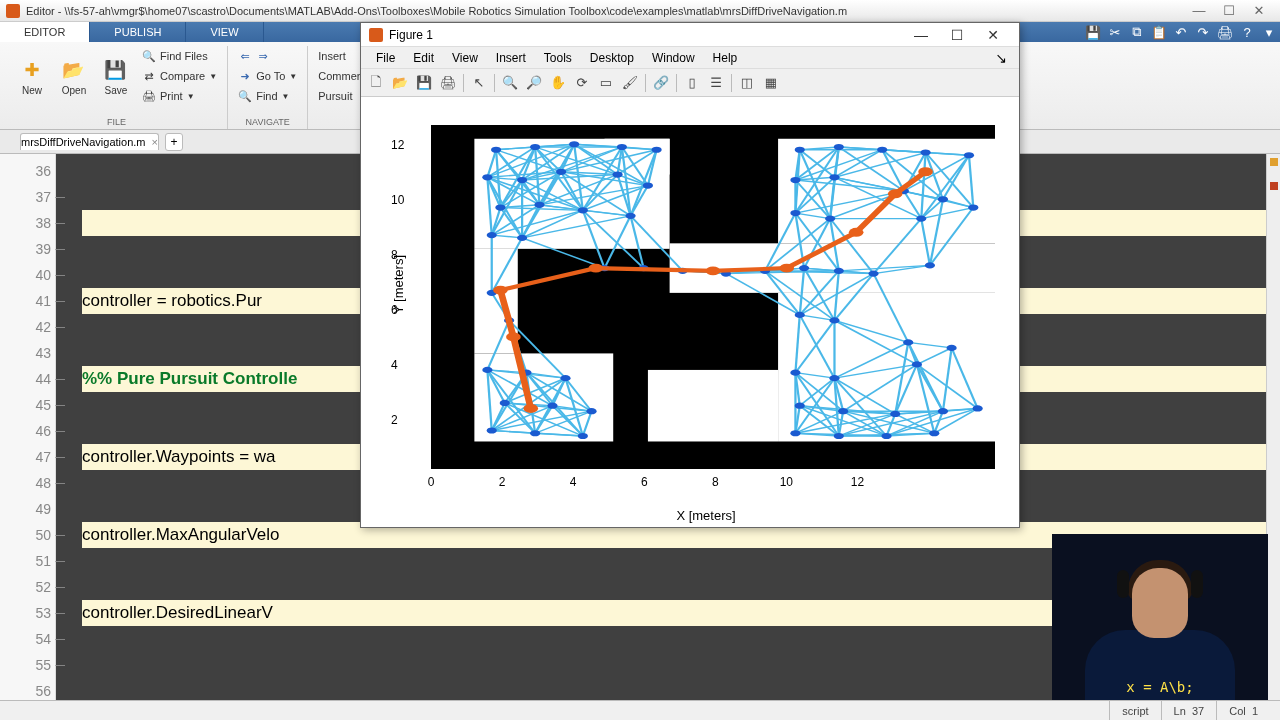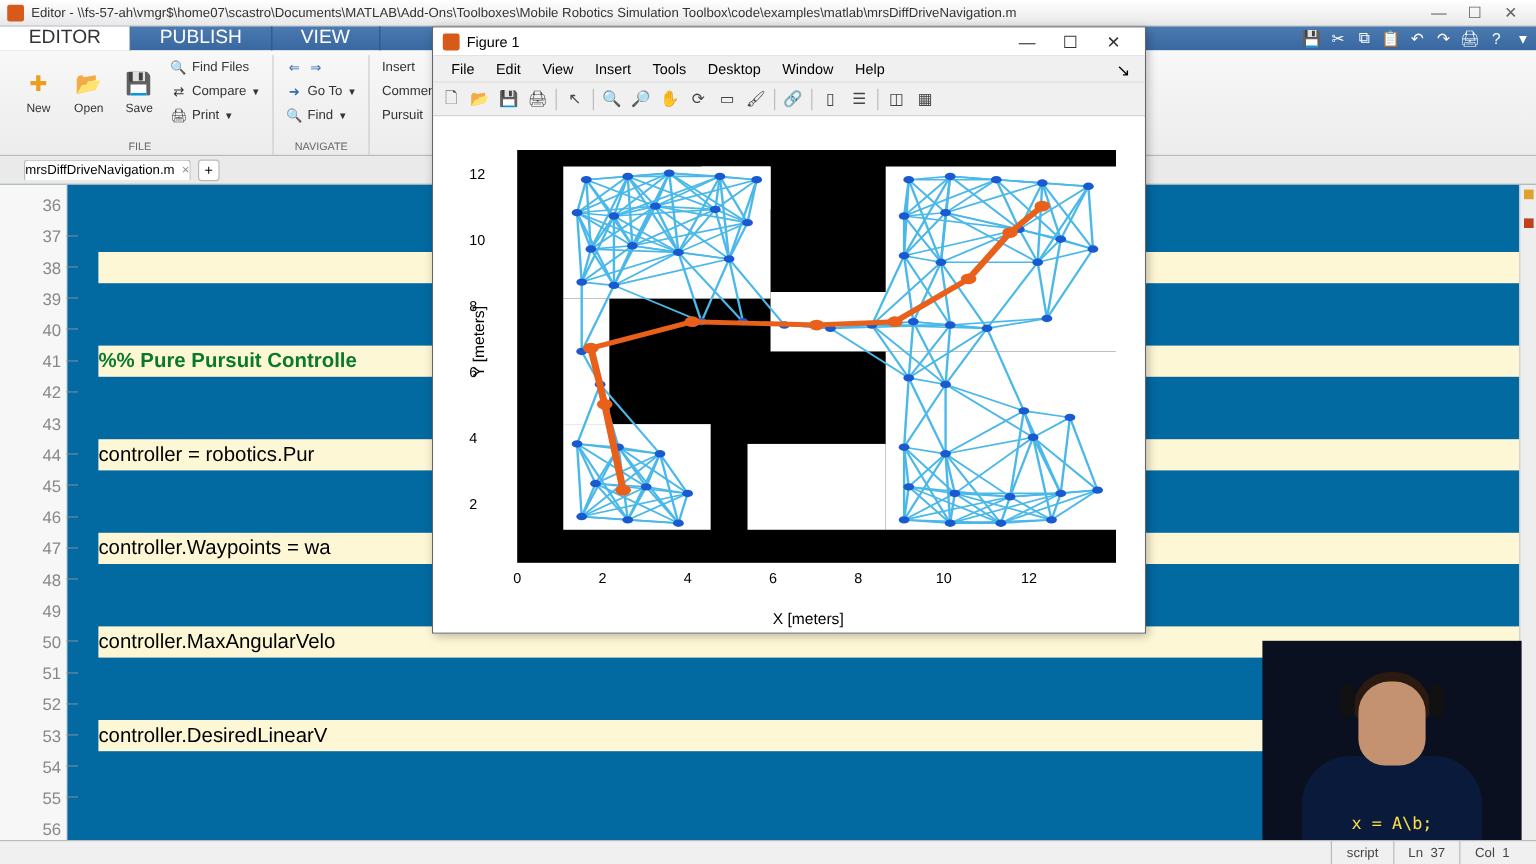--- a/index.html
+++ b/index.html
@@ -6,21 +6,21 @@
 body { width: 1280px; height: 720px; overflow: hidden; background: #f0f0f0; position: relative; }
 
 
 .titlebar { height: 22px; background: linear-gradient(#fff,#e8e8e8); display: flex; align-items: center; padding: 0 6px; border-bottom: 1px solid #ccc; font-size: 11px; color: #333; }
 .titlebar .icon { width: 14px; height: 14px; background: #d85a1a; margin-right: 6px; border-radius: 2px; }
 .titlebar .title { flex: 1; }
 .titlebar .winbtn { width: 30px; text-align: center; color: #666; font-size: 13px; }
 
 
 .maintabs { height: 20px; background: linear-gradient(#4a7ab0,#3968a0); display: flex; align-items: stretch; }
-.maintabs .tab { padding: 0 24px; font-size: 16px; color: #fff; display: flex; align-items: center; border-right: 1px solid #2a5890; cursor: pointer; }
+.maintabs .tab { padding: 0 24px; font-size: 11px; color: #fff; display: flex; align-items: center; border-right: 1px solid #2a5890; cursor: pointer; }
 .maintabs .tab.active { background: #fff; color: #333; }
 .maintabs .spacer { flex: 1; }
 .maintabs .toolicon { width: 22px; display: flex; align-items: center; justify-content: center; color: #fff; font-size: 13px; }
 
 
 .toolstrip { height: 88px; background: linear-gradient(#f8f8f8,#ececec); border-bottom: 1px solid #bbb; display: flex; padding: 4px 6px 0 6px; }
 .toolgroup { display: flex; flex-direction: column; border-right: 1px solid #ccc; padding: 0 6px; }
 .toolgroup .row { display: flex; align-items: center; gap: 2px; }
 .toolgroup .label { font-size: 9px; text-align: center; color: #666; margin-top: auto; padding-bottom: 2px; }
 .bigbtn { display: flex; flex-direction: column; align-items: center; width: 40px; padding: 2px; font-size: 10px; color: #333; cursor: pointer; }
@@ -28,38 +28,38 @@
 .smbtn { display: flex; align-items: center; font-size: 11px; color: #333; padding: 1px 4px; cursor: pointer; gap: 4px; height: 20px;}
 .smbtn .ic { width: 14px; height: 14px; display:inline-flex; align-items:center; justify-content:center;}
 
 
 .filetabbar { height: 24px; background: #eaeaea; border-bottom: 1px solid #bbb; display: flex; align-items: center; padding-left: 20px; }
 .filetab { background: #fff; border: 1px solid #bbb; border-bottom: none; padding: 2px 0; font-size: 11px; display: flex; align-items: center; gap: 6px; border-radius: 3px 3px 0 0;}
 .filetab .close { color: #888; font-size: 11px; cursor:pointer;}
 .addtab { margin-left: 6px; width: 18px; height: 18px; border: 1px solid #bbb; background: #fff; text-align: center; line-height: 16px; font-size: 12px; border-radius: 3px; cursor:pointer;}
 
 
-.editor { position: absolute; top: 154px; left: 0; right: 0; bottom: 20px; background: #0369a1; display: flex; font-family: "Consolas", monospace; font-size: 17px; }
+.editor { position: absolute; top: 154px; left: 0; right: 0; bottom: 20px; background: #404040; display: flex; font-family: "Consolas", monospace; font-size: 17px; }
 .gutter { width: 56px; background: #f7f7f7; border-right: 1px solid #ddd; text-align: right; padding: 4px 4px 0 0; color: #888; font-size: 14px; line-height: 26px;}
 .gutter .ln { height: 26px; position:relative;}
 .gutter .dash::after { content:"—"; position:absolute; right:-14px; color:#999; font-size:10px;}
 .code { flex: 1; padding: 4px 0 0 26px; line-height: 26px; white-space: pre; position:relative;}
 .code .line { height: 26px; }
 .kw-section { color: #0a7a2a; font-weight: bold; }
 .hl { background: #fdf7d6; }
 .rightstrip { position:absolute; right:0; top:154px; bottom:20px; width:14px; background:#eee; border-left:1px solid #ccc;}
 .rightstrip .mark { position:absolute; right:2px; width:8px; height:8px; background:#e0a030;}
 
 
 .statusbar { position: absolute; bottom: 0; left: 0; right: 0; height: 20px; background: #f0f0f0; border-top: 1px solid #bbb; display: flex; align-items: center; font-size: 11px; color: #444; padding: 0 10px; }
 .statusbar .sp { flex: 1; }
 .statusbar .cell { border-left: 1px solid #bbb; padding: 0 12px; height: 100%; display:flex; align-items:center;}
 
 
-.figwin { position: absolute; top: 22px; left: 360px; width: 595px; height: 506px; background: #f0f0f0; border: 1px solid #666; box-shadow: 2px 2px 8px rgba(0,0,0,0.3); display: flex; flex-direction: column; }
+.figwin { position: absolute; top: 22px; left: 360px; width: 660px; height: 506px; background: #f0f0f0; border: 1px solid #666; box-shadow: 2px 2px 8px rgba(0,0,0,0.3); display: flex; flex-direction: column; }
 .figtitle { height: 24px; background: #fff; display: flex; align-items: center; padding: 0 8px; font-size: 12px; border-bottom: 1px solid #ddd;}
 .figtitle .ic { width: 14px; height: 14px; background: #d85a1a; margin-right: 6px; border-radius:2px;}
 .figtitle .t { flex: 1; }
 .figtitle .wb { width: 36px; text-align: center; font-size: 14px; color: #333; cursor:pointer;}
 .figmenu { height: 22px; background: #f0f0f0; display: flex; align-items: center; padding: 0 6px; font-size: 12px; gap: 0; border-bottom:1px solid #ddd;}
 .figmenu .m { padding: 0 9px; cursor:pointer;}
 .figmenu .exp { margin-left:auto; padding:0 6px; font-size:14px;}
 .figtools { height: 28px; background: #f0f0f0; display: flex; align-items: center; padding: 0 4px; gap: 2px; border-bottom: 1px solid #ccc;}
 .figtools .tb { width: 22px; height: 22px; display: flex; align-items: center; justify-content: center; font-size: 13px; cursor:pointer; color:#444;}
 .figtools .sep { width: 1px; height: 18px; background: #bbb; margin: 0 2px;}
@@ -212,22 +212,22 @@
       <div class="ln dash">50</div>
       <div class="ln dash">51</div>
     <div class="ln dash">52</div>
       <div class="ln dash">53</div>
       <div class="ln dash">54</div>
       <div class="ln dash">55</div>
     <div class="ln">56</div>
   </div>
   <div class="code">
     <div class="line hl"></div>
+    <div class="line hl"><span>controller = robotics.Pur</span></div>
     <div class="line hl"><span class="kw-section">%% Pure Pursuit Controlle</span></div>
-    <div class="line hl"><span>controller = robotics.Pur</span></div>
     <div class="line hl"><span>controller.Waypoints = wa</span></div>
     <div class="line hl"><span>controller.MaxAngularVelo</span></div>
     <div class="line hl"><span>controller.DesiredLinearV</span></div>
     
     
     
     
     
     
     

